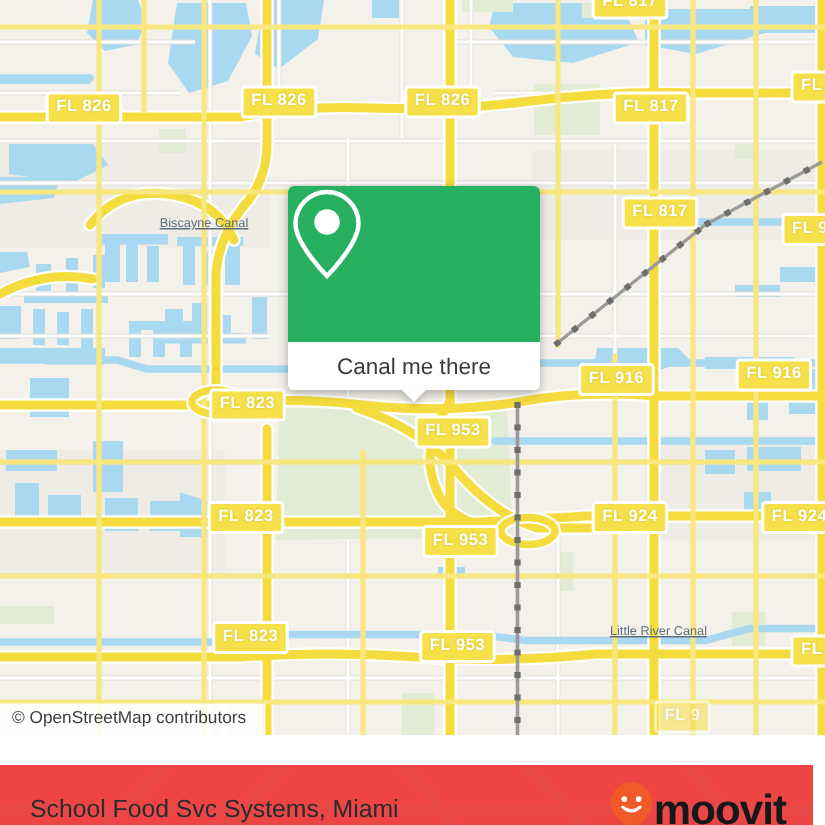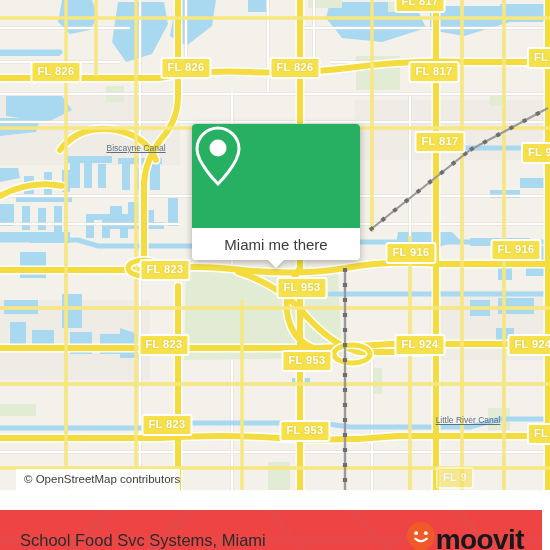--- a/index.html
+++ b/index.html
@@ -72,23 +72,23 @@
     left:50%;bottom:-8px;margin-left:-9px;
     width:0;height:0;
     border-left:9px solid transparent;
     border-right:9px solid transparent;
     border-top:9px solid #ffffff;
     filter:drop-shadow(0 3px 2px rgba(0,0,0,.18));
   }
 
   
   #attrib{
-    position:absolute;left:16px;bottom:0;
+    position:absolute;left:0;bottom:0;
     background:rgba(255,255,255,.88);
-    padding:4px 0 5px 8px;
+    padding:4px 13px 5px 8px;
     font-size:11.5px;
     color:#3d3d3d;
     white-space:nowrap;
   }
 
   
   #footer{
     position:absolute;left:0;top:510px;width:542px;height:60px;
     background:#ef4444;overflow:hidden;
   }
@@ -352,21 +352,21 @@
         <path d="M345 268 V490" stroke="#9a9a9a" stroke-width="2.4" fill="none"></path>
         <path d="M345 268 V490" stroke="#6e6e6e" stroke-width="4.2" fill="none" stroke-dasharray="4 11"></path>
         <path d="M470 150 L548 108" stroke="#9a9a9a" stroke-width="2.2" fill="none"></path>
         <path d="M470 150 L548 108" stroke="#6e6e6e" stroke-width="4" fill="none" stroke-dasharray="4 11"></path>
         <path d="M370 230 L470 150" stroke="#9a9a9a" stroke-width="2.2" fill="none"></path>
         <path d="M370 230 L470 150" stroke="#6e6e6e" stroke-width="4" fill="none" stroke-dasharray="4 11"></path>
       </g>
     </svg>
 
     <div class="waterlabel" style="left:136px;top:148px;">Biscayne Canal</div>
-    <div class="waterlabel" style="left:468px;top:420px;">Little River Canal</div>
+    <div class="waterlabel" style="left:439px;top:420px;">Little River Canal</div>
 
     <div class="shield" style="left:56px;top:72px;">FL 826</div>
     <div class="shield" style="left:186px;top:68px;">FL 826</div>
     <div class="shield" style="left:295px;top:68px;">FL 826</div>
     <div class="shield" style="left:434px;top:72px;">FL 817</div>
     <div class="shield" style="left:420px;top:2px;">FL 817</div>
     <div class="shield" style="left:440px;top:142px;">FL 817</div>
     <div class="shield" style="left:540px;top:153px;">FL 9</div>
     <div class="shield" style="left:546px;top:58px;">FL 9</div>
     <div class="shield" style="left:165px;top:270px;">FL 823</div>
@@ -385,21 +385,21 @@
     <div id="card">
       <div id="card-head">
         <span>
           <svg width="52" height="64" viewBox="0 0 52 64">
             <path d="M26 4 C14.4 4 5 13.4 5 25 C5 39 26 60 26 60 C26 60 47 39 47 25 C47 13.4 37.6 4 26 4 Z" fill="none" stroke="#ffffff" stroke-width="3"></path>
             <circle cx="26" cy="24" r="8.5" fill="#ffffff"></circle>
           </svg>
         </span>
       </div>
       <div id="card-foot">
-        <span id="card-foot-label">Miami me there</span>
+        <span id="card-foot-label">Canal me there</span>
         <span id="card-tail"></span>
       </div>
     </div>
 
     <div id="attrib">© OpenStreetMap contributors</div>
   </div>
 
   <div id="footer">
     <svg id="footer-watermark" width="550" height="550" viewBox="0 0 550 550">
       <g stroke="#8e8e8e" stroke-width="7" fill="none">

